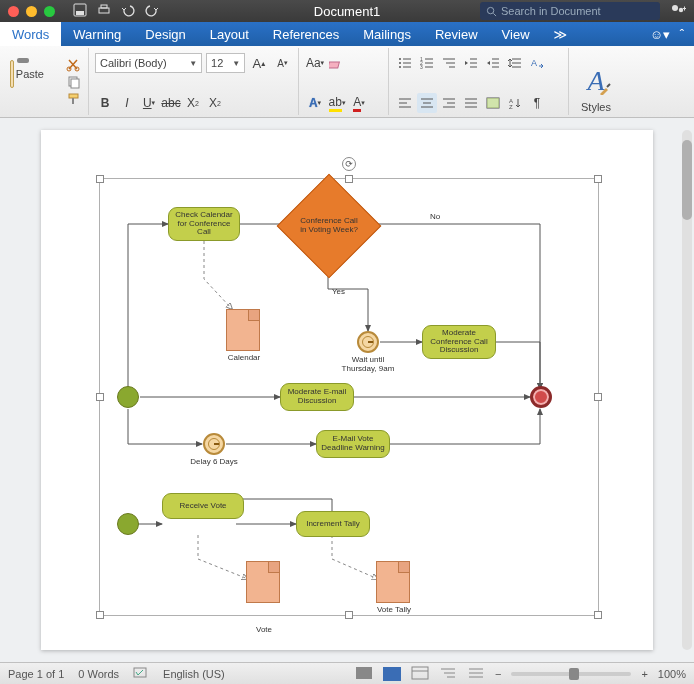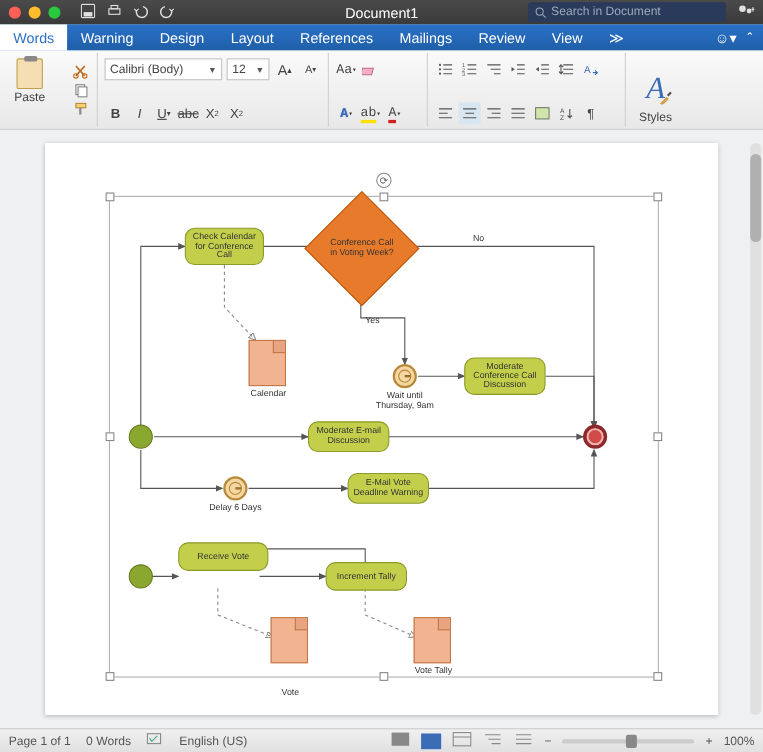--- a/index.html
+++ b/index.html
@@ -19,21 +19,21 @@
 
   
   .tabs { height: 24px; background: linear-gradient(#2a71c7,#1f5fa8); display: flex; align-items: stretch; color: #fff; font-size: 13px; padding-left: 0; }
   .tab { padding: 0 12px; display: flex; align-items: center; cursor: pointer; }
   .tab.active { background: #fff; color: #2a71c7; }
   .tabs-right { margin-left: auto; display: flex; align-items: center; gap: 10px; padding-right: 10px; }
 
   
   .ribbon { height: 72px; background: linear-gradient(#fafafa,#e8e8e8); border-bottom: 1px solid #bfbfbf; display: flex; padding: 2px 4px; gap: 0; font-size: 11px; color: #444; }
   .group { border-right: 1px solid #d0d0d0; padding: 2px 6px; display: flex; flex-direction: column; justify-content: flex-end; gap: 16px; }
-  .paste-big { width: 34px; height: 48px; display:flex; flex-direction:column; align-items:center; justify-content:center; gap:2px;}
+  .paste-big { width: 34px; height: 48px; display:flex; flex-direction:row; align-items:center; justify-content:center; gap:2px;}
   .paste-icon { width:24px; height:28px; background:#f5deb3; border:1px solid #c0a050; border-radius:2px; position:relative;}
   .paste-icon::before { content:""; position:absolute; top:-3px; left:6px; width:12px; height:5px; background:#888; border-radius:2px;}
   .small-btns { display:flex; flex-direction:column; gap:3px; margin-left:6px; justify-content:center;}
   .small-btns svg { display:block; }
   .font-row { display:flex; gap:4px; align-items:center; margin-bottom:4px; }
   .combo { border:1px solid #c0c0c0; background:#fff; height:20px; font-size:11px; padding: 0 4px; display:flex; align-items:center; justify-content:space-between; }
   .combo .arr { font-size:8px; color:#555; margin-left:4px;}
   .btnrow { display:flex; gap:2px; align-items:center;}
   .rb { width:20px; height:20px; display:flex; align-items:center; justify-content:center; border-radius:2px; font-size:12px; color:#444;}
   .styles-big { width:42px; text-align:center; font-size:11px; color:#444; display:flex; flex-direction:column; align-items:center; justify-content:center; gap:4px;}
@@ -190,21 +190,21 @@
           <span style="font-size:7px">▾</span>
         </div>
       <div class="rb">
           <span style="text-decoration:line-through">abc</span>
         </div>
       <div class="rb">X<sub style="font-size:7px">2</sub></div>
       <div class="rb">X<sup style="font-size:7px">2</sup></div>
     </div>
   </div>
 
-  <div class="group" style="width:90px;font-family:Liberation Mono, monospace;">
+  <div class="group" style="width:90px;">
     <div class="btnrow" style="margin-bottom:4px;">
       <div class="rb">Aa<span style="font-size:7px">▾</span></div>
       <div class="rb">
           <svg width="16" height="14">
             <rect x="2" y="6" width="10" height="6" fill="#f5b0c0" stroke="#c06a8a" transform="skewX(-15)"></rect>
           </svg>
         </div>
     </div>
     <div class="btnrow">
       <div class="rb">

